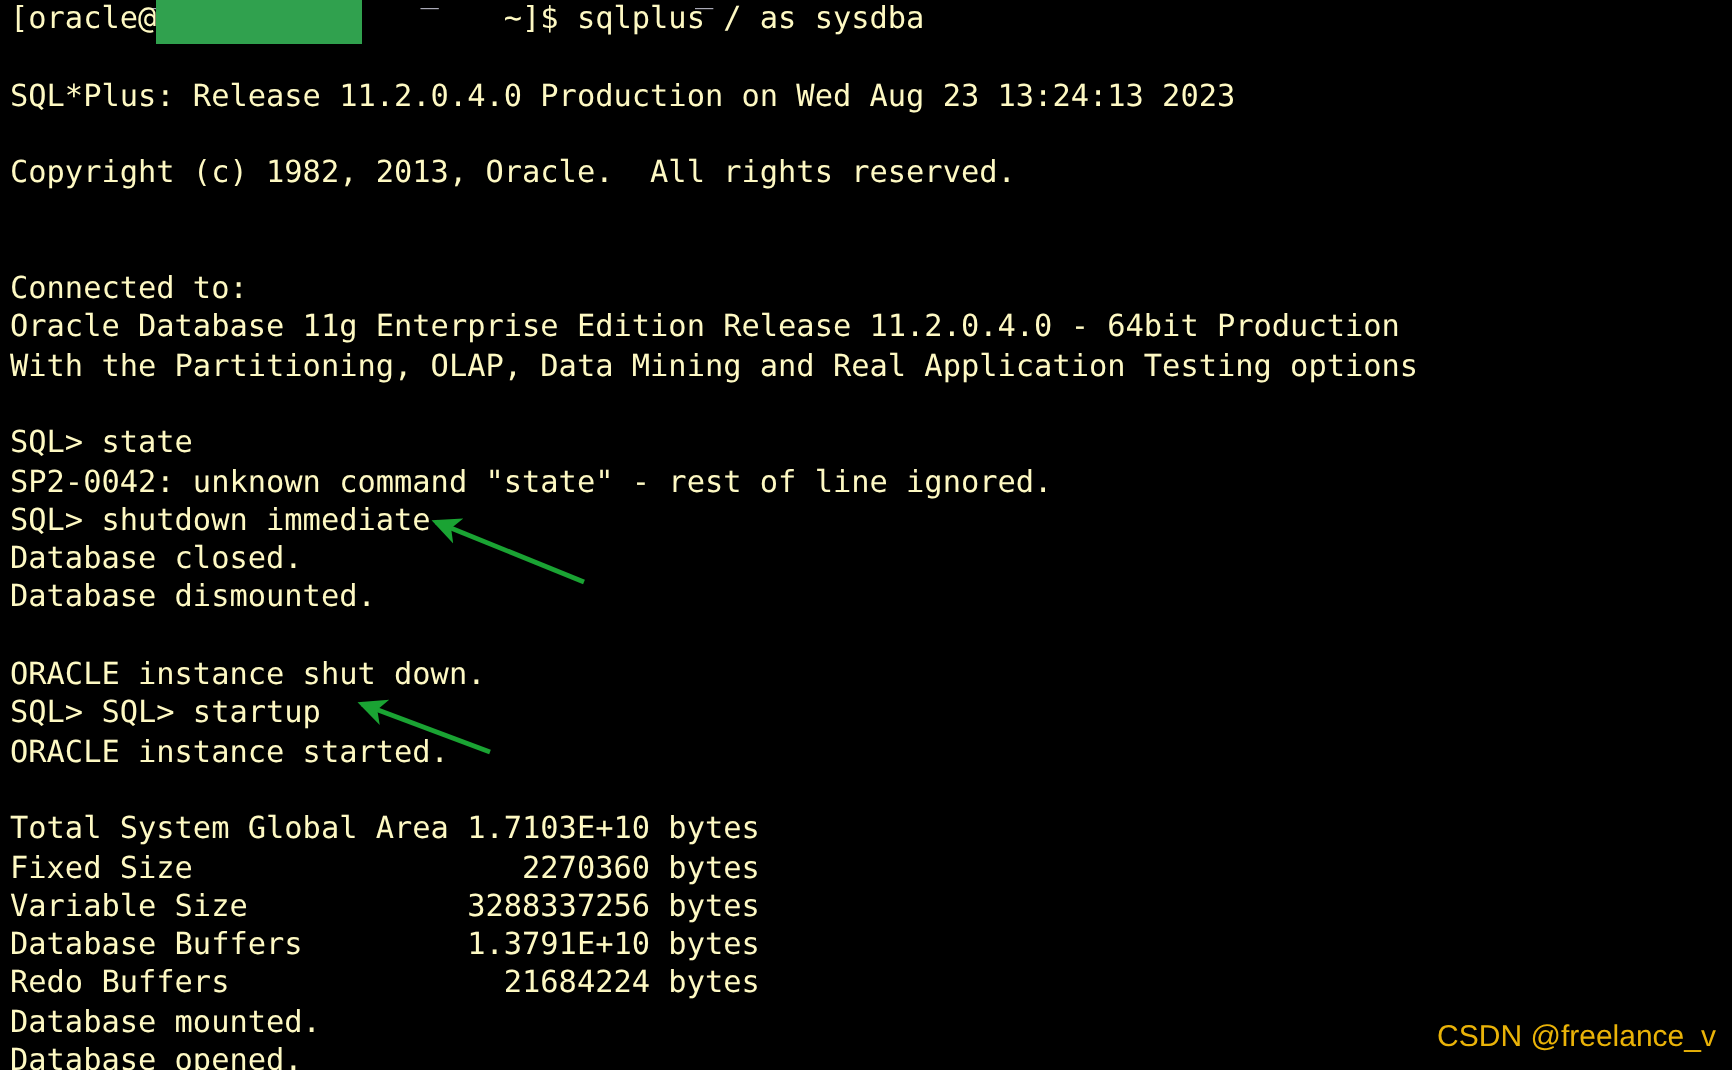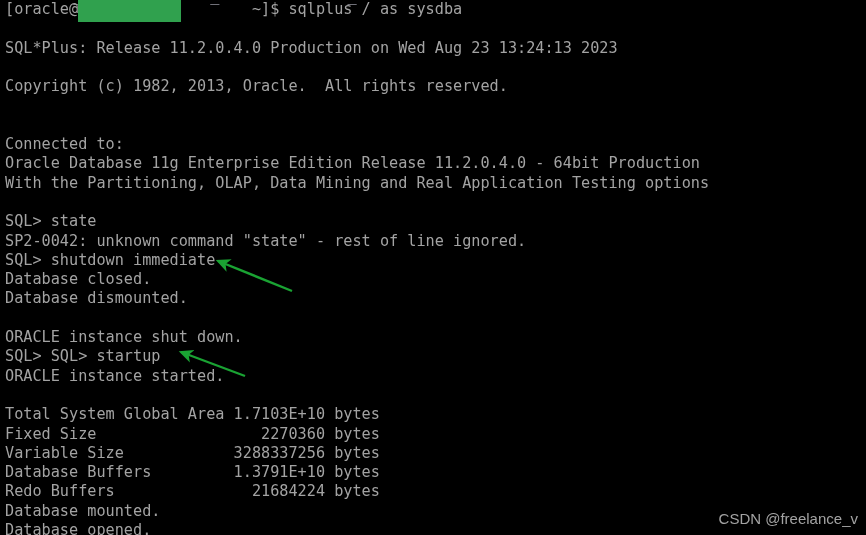--- a/index.html
+++ b/index.html
@@ -50,21 +50,21 @@
     width: 861px;
     font-size: 15.2px;
     line-height: 19.3px;
     color: #e8e8f0;
     white-space: pre;
     letter-spacing: 0px;
   }
   .line {
     height: 19.3px;
     white-space: pre;
-    color: #a3a3a3;
+    color: #fef9c3;
   }
 
   
   #redaction {
     position: absolute;
     left: 78px;
     top: 0px;
     width: 103px;
     height: 22px;
     background: #30a14e;
@@ -79,21 +79,21 @@
   #arrow-shutdown { left: 212px; top: 255px; }
   #arrow-startup  { left: 175px; top: 346px; }
 
   
   #watermark {
     position: absolute;
     right: 8px;
     bottom: 8px;
     font-family: "Liberation Sans", sans-serif;
     font-size: 15px;
-    color: #a3a3a3;
+    color: #eab308;
     white-space: pre;
   }
 </style>
 </head>
 <body>
 
 <div id="terminal">
 
   <div class="ghost-row">
     <span class="ghost-glyph">        _              _              _</span>

